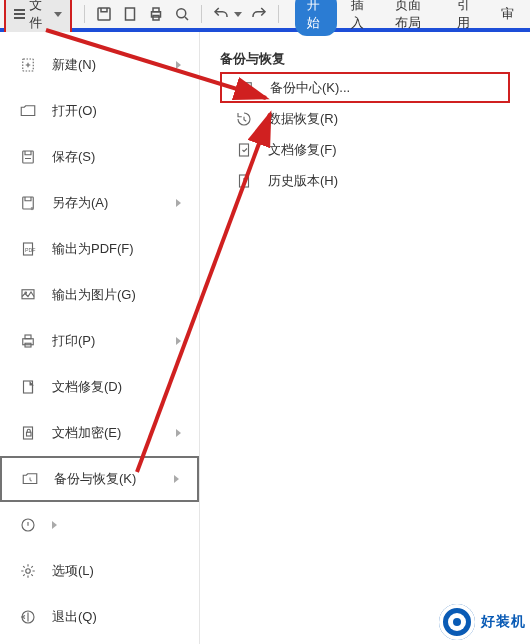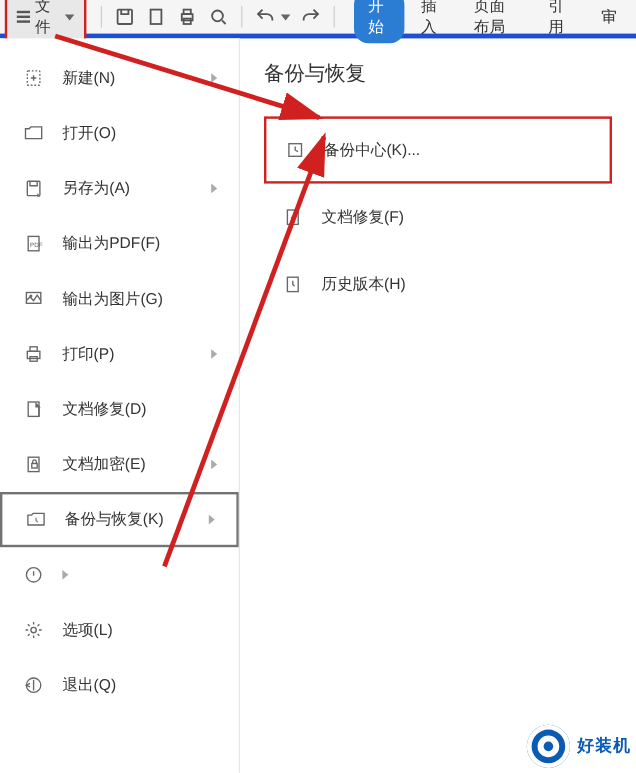--- a/index.html
+++ b/index.html
@@ -22,22 +22,22 @@
   .main { display: flex; height: calc(100% - 32px); }
   .sidebar { width: 200px; background: #fff; border-right: 1px solid #e5e5e5; padding-top: 10px; overflow-y: auto; }
   .menu-item { display: flex; align-items: center; height: 46px; padding: 0 18px; cursor: pointer; position: relative; }
   .menu-item.highlighted { border: 2px solid #737373; }
   .mi-icon { width: 20px; height: 20px; margin-right: 14px; color: #666; display: flex; align-items: center; justify-content: center; }
   .mi-icon svg { width: 18px; height: 18px; }
   .mi-label { flex: 1; font-size: 13px; }
   .mi-arrow { width: 0; height: 0; border-top: 4px solid transparent; border-bottom: 4px solid transparent; border-left: 5px solid #aaa; }
   
   .panel { flex: 1; padding: 18px 20px; }
-  .panel-title { font-size: 17px; margin-bottom: 24px; color: #333; }
-  .sub-item { display: flex; align-items: center; height: 56px; padding: 0 14px; cursor: pointer; }
+  .panel-title { font-size: 13px; margin-bottom: 4px; color: #333; font-weight: bold; }
+  .sub-item { display: flex; align-items: center; height: 31px; padding: 0 14px; cursor: pointer; }
   .sub-item.highlighted { border: 2px solid #d02020; }
   .sub-icon { width: 20px; height: 20px; margin-right: 14px; color: #666; display: flex; align-items: center; justify-content: center; }
   .sub-icon svg { width: 18px; height: 18px; }
   
   .watermark { position: absolute; right: 4px; bottom: 4px; display: flex; align-items: center; gap: 6px; }
   .wm-logo { width: 36px; height: 36px; border-radius: 50%; background: #0a5bb5; display: flex; align-items: center; justify-content: center; box-shadow: 0 0 0 4px #fff inset; }
   .wm-logo-inner { width: 18px; height: 18px; border-radius: 50%; background: #fff; display: flex; align-items: center; justify-content: center; }
   .wm-logo-dot { width: 8px; height: 8px; border-radius: 50%; background: #0a5bb5; }
   .wm-text { font-size: 14px; font-weight: bold; color: #0a5bb5; letter-spacing: 1px; }
   
@@ -119,20 +119,29 @@
         <span class="mi-label">新建(N)</span>
         <span class="mi-arrow"></span>
       </div>
       <div class="menu-item">
         <span class="mi-icon">
           <svg viewBox="0 0 24 24" fill="none" stroke="currentColor" stroke-width="1.5">
             <path d="M3 7h4l2-2h12v13H3z"></path>
           </svg>
         </span>
         <span class="mi-label">打开(O)</span>
+      </div>
+      <div class="menu-item">
+        <span class="mi-icon">
+          <svg viewBox="0 0 24 24" fill="none" stroke="currentColor" stroke-width="1.5">
+            <rect x="5" y="4" width="14" height="16" rx="1"></rect>
+            <path d="M8 4v5h8V4M8 14h8"></path>
+          </svg>
+        </span>
+        <span class="mi-label">保存(S)</span>
       </div>
       <div class="menu-item">
         <span class="mi-icon">
           <svg viewBox="0 0 24 24" fill="none" stroke="currentColor" stroke-width="1.5">
             <rect x="5" y="4" width="14" height="16" rx="1"></rect>
             <path d="M8 4v5h8V4"></path>
             <path d="M16 18l3 3m0-3l-3 3" stroke="#888"></path>
           </svg>
         </span>
         <span class="mi-label">另存为(A)</span>
@@ -231,20 +240,30 @@
     <div class="panel-title">备份与恢复</div>
     <div class="sub-list">
         <div class="sub-item highlighted">
           <span class="sub-icon">
             <svg viewBox="0 0 24 24" fill="none" stroke="currentColor" stroke-width="1.5">
               <rect x="5" y="5" width="14" height="14"></rect>
               <path d="M12 8v4l3 2"></path>
             </svg>
           </span>
           <span>备份中心(K)...</span>
+        </div>
+        <div class="sub-item">
+          <span class="sub-icon">
+            <svg viewBox="0 0 24 24" fill="none" stroke="currentColor" stroke-width="1.5">
+              <path d="M4 12a8 8 0 108-8"></path>
+              <path d="M4 4v5h5"></path>
+              <path d="M12 9v4l3 2"></path>
+            </svg>
+          </span>
+          <span>数据恢复(R)</span>
         </div>
         <div class="sub-item">
           <span class="sub-icon">
             <svg viewBox="0 0 24 24" fill="none" stroke="currentColor" stroke-width="1.5">
               <rect x="6" y="4" width="12" height="16"></rect>
               <path d="M10 12l2 2 4-4"></path>
             </svg>
           </span>
           <span>文档修复(F)</span>
         </div>

